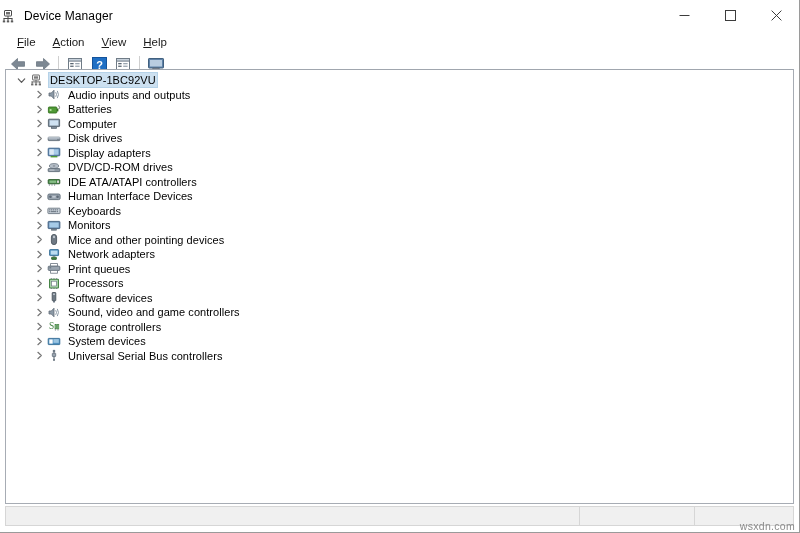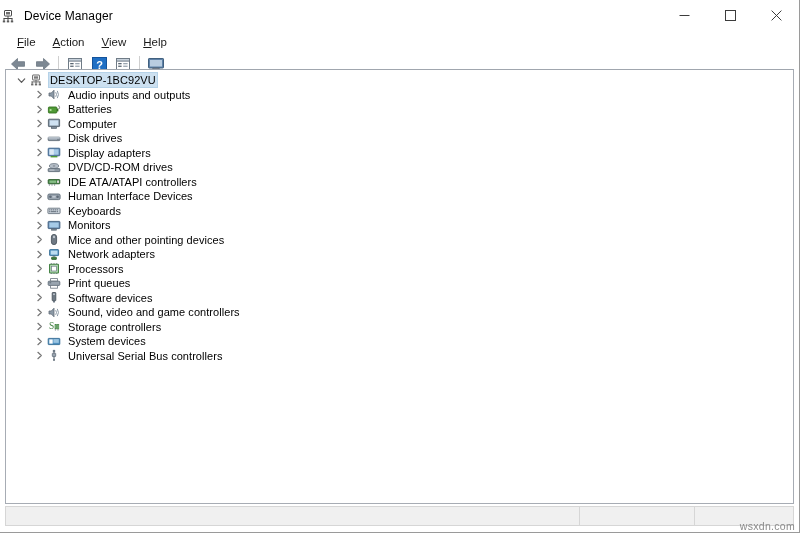--- a/index.html
+++ b/index.html
@@ -551,20 +551,37 @@
 
 
       <div class="tree-row child">
         <span class="chevron">
           <svg width="9" height="9" viewBox="0 0 9 9">
               <path d="M2.9 1.3 L6.3 4.5 L2.9 7.7" fill="none" stroke="#767676" stroke-width="1.2" stroke-linecap="round" stroke-linejoin="round"></path>
             </svg>
         </span>
         <span class="node-icon">
           <svg width="14" height="13" viewBox="0 0 14 13">
+            <rect x="3.6" y="1.6" width="6.8" height="2.6" fill="#ffffff" stroke="#6b7681" stroke-width="0.8"></rect>
+            <rect x="1.2" y="4.2" width="11.6" height="4.2" rx="0.8" fill="#9aa5b0" stroke="#5f6b77" stroke-width="0.9"></rect>
+            <rect x="2.4" y="5.3" width="1.8" height="1" fill="#5f6b77"></rect>
+            <rect x="3.6" y="8.4" width="6.8" height="2.8" fill="#ffffff" stroke="#6b7681" stroke-width="0.8"></rect>
+          </svg>
+        </span>
+        <span class="node-label">Print queues</span>
+      </div>
+
+      <div class="tree-row child">
+        <span class="chevron">
+          <svg width="9" height="9" viewBox="0 0 9 9">
+              <path d="M2.9 1.3 L6.3 4.5 L2.9 7.7" fill="none" stroke="#767676" stroke-width="1.2" stroke-linecap="round" stroke-linejoin="round"></path>
+            </svg>
+        </span>
+        <span class="node-icon">
+          <svg width="14" height="13" viewBox="0 0 14 13">
             <rect x="2.6" y="2.2" width="8.8" height="8.8" rx="0.5" fill="#b9e0b9" stroke="#3f7f3f" stroke-width="1.1"></rect>
             <rect x="4.6" y="4.2" width="4.8" height="4.8" fill="#ffffff" stroke="#6b7681" stroke-width="0.7"></rect>
             <line x1="4.4" y1="1.2" x2="4.4" y2="2.2" stroke="#5f6b77" stroke-width="0.8"></line>
             <line x1="7" y1="1.2" x2="7" y2="2.2" stroke="#5f6b77" stroke-width="0.8"></line>
             <line x1="9.6" y1="1.2" x2="9.6" y2="2.2" stroke="#5f6b77" stroke-width="0.8"></line>
             <line x1="4.4" y1="11" x2="4.4" y2="12" stroke="#5f6b77" stroke-width="0.8"></line>
             <line x1="7" y1="11" x2="7" y2="12" stroke="#5f6b77" stroke-width="0.8"></line>
             <line x1="9.6" y1="11" x2="9.6" y2="12" stroke="#5f6b77" stroke-width="0.8"></line>
           </svg>
         </span>
@@ -572,37 +589,20 @@
       </div>
 
       <div class="tree-row child">
         <span class="chevron">
           <svg width="9" height="9" viewBox="0 0 9 9">
               <path d="M2.9 1.3 L6.3 4.5 L2.9 7.7" fill="none" stroke="#767676" stroke-width="1.2" stroke-linecap="round" stroke-linejoin="round"></path>
             </svg>
         </span>
         <span class="node-icon">
           <svg width="14" height="13" viewBox="0 0 14 13">
-            <rect x="3.6" y="1.6" width="6.8" height="2.6" fill="#ffffff" stroke="#6b7681" stroke-width="0.8"></rect>
-            <rect x="1.2" y="4.2" width="11.6" height="4.2" rx="0.8" fill="#9aa5b0" stroke="#5f6b77" stroke-width="0.9"></rect>
-            <rect x="2.4" y="5.3" width="1.8" height="1" fill="#5f6b77"></rect>
-            <rect x="3.6" y="8.4" width="6.8" height="2.8" fill="#ffffff" stroke="#6b7681" stroke-width="0.8"></rect>
-          </svg>
-        </span>
-        <span class="node-label">Print queues</span>
-      </div>
-
-      <div class="tree-row child">
-        <span class="chevron">
-          <svg width="9" height="9" viewBox="0 0 9 9">
-              <path d="M2.9 1.3 L6.3 4.5 L2.9 7.7" fill="none" stroke="#767676" stroke-width="1.2" stroke-linecap="round" stroke-linejoin="round"></path>
-            </svg>
-        </span>
-        <span class="node-icon">
-          <svg width="14" height="13" viewBox="0 0 14 13">
             <rect x="5.2" y="1.5" width="3.6" height="8.2" rx="0.5" fill="#6f7a85" stroke="#4c565f" stroke-width="0.9"></rect>
             <rect x="6" y="2.6" width="2" height="1.2" fill="#c7cfd7"></rect>
             <rect x="6.1" y="9.7" width="1.8" height="1.8" fill="#5f6b77"></rect>
           </svg>
         </span>
         <span class="node-label">Software devices</span>
       </div>
 
       <div class="tree-row child">
         <span class="chevron">

